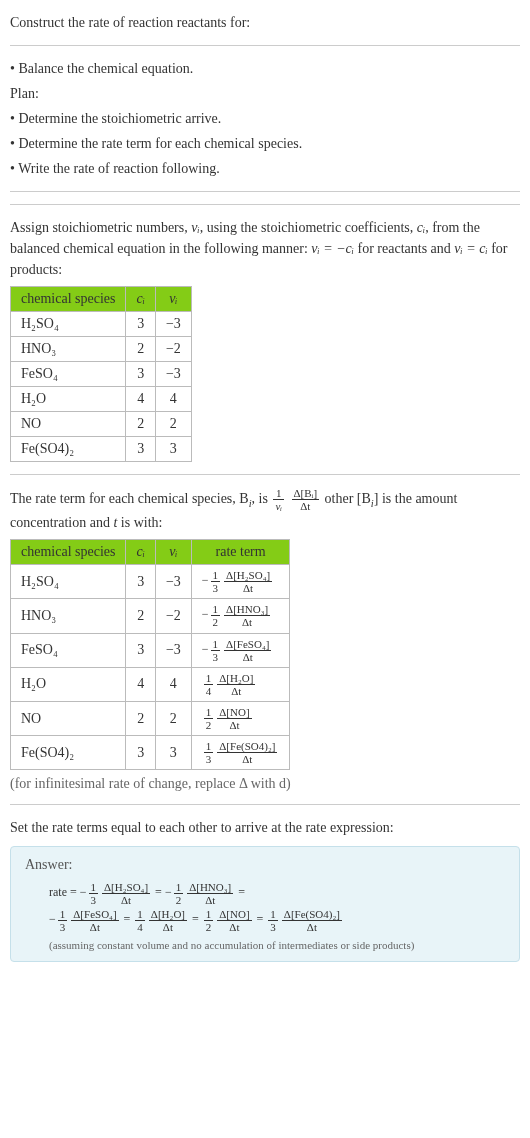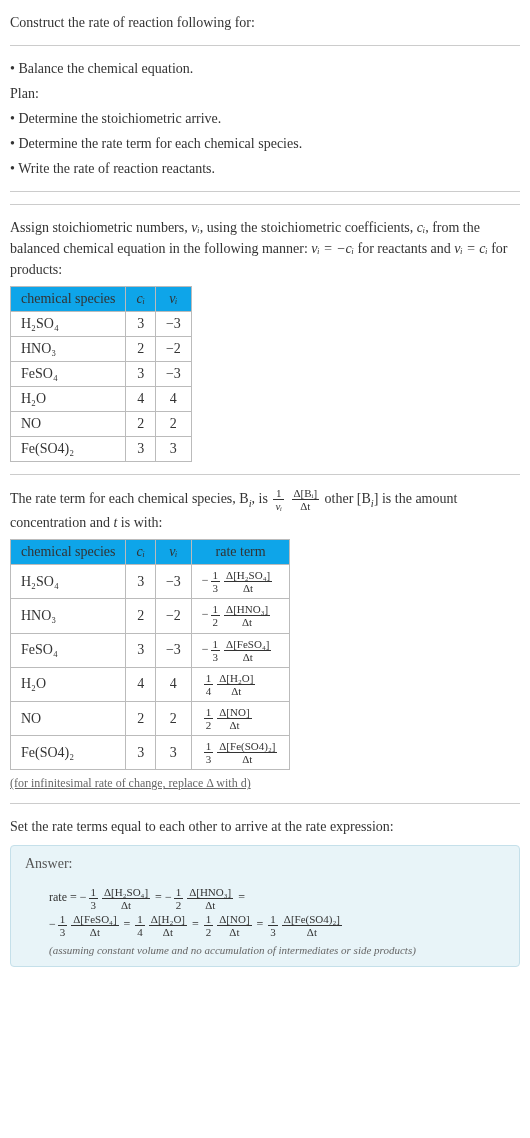--- a/index.html
+++ b/index.html
@@ -25,80 +25,78 @@
     border-collapse: collapse;
     margin: 6px 0;
   }
   table.stoich th, table.stoich td {
     border: 1px solid #bbb;
     padding: 4px 10px;
     text-align: left;
     font-weight: normal;
   }
   table.stoich th {
-    background: #0ea5e9;
+    background: #84cc16;
   }
   .center-col { text-align: center !important; }
   .frac {
     display: inline-block;
     vertical-align: middle;
     text-align: center;
     font-size: 11px;
     line-height: 1.1;
     margin: 0 2px;
   }
   .frac .num { display: block; border-bottom: 1px solid #333; padding: 0 2px; }
   .frac .den { display: block; padding: 0 2px; }
   .rate-cell { white-space: nowrap; font-size: 12px; }
   .footnote {
-    font-size: 12px;
+    font-size: 14px;
     color: #666;
-    text-decoration: underline;
   }
   .answer-box {
     background: #e8f4f8;
     border: 1px solid #c5e0ea;
     border-radius: 4px;
     padding: 10px 14px;
     margin-top: 8px;
   }
   .answer-title {
     color: #555;
-    margin-bottom: 12px;
+    margin-bottom: 6px;
   }
   .answer-eq {
     font-size: 12px;
     line-height: 2.2;
     padding-left: 24px;
   }
   .answer-footnote {
     font-size: 11px;
     color: #666;
     margin-top: 6px;
     padding-left: 24px;
-    font-style: italic;
   }
   .ital { font-style: italic; }
   .para { margin: 4px 0; line-height: 1.5; }
   .row-eq { white-space: nowrap; }
 </style>
 </head>
 <body>
 
 <div class="content">
 
-  <div class="para">Construct the rate of reaction following for:</div>
+  <div class="para">Construct the rate of reaction reactants for:</div>
 
   <hr>
 
   <div class="para">• <span>Balance the chemical equation.</span></div>
   <div class="para">Plan:</div>
   <div class="para">• <span>Determine the stoichiometric arrive.</span></div>
   <div class="para">• <span>Determine the rate term for each chemical species.</span></div>
-  <div class="para">• <span>Write the rate of reaction reactants.</span></div>
+  <div class="para">• <span>Write the rate of reaction following.</span></div>
 
   <hr>
 
 
   <hr>
 
   <div class="para">
     <span>Assign stoichiometric numbers, </span><span class="ital">νᵢ</span><span>, using the stoichiometric coefficients, </span><span class="ital">cᵢ</span><span>, from the balanced chemical equation in the following manner: </span><span class="ital">νᵢ = −cᵢ</span><span> for reactants and </span><span class="ital">νᵢ = cᵢ</span><span> for products:</span>
   </div>
 

